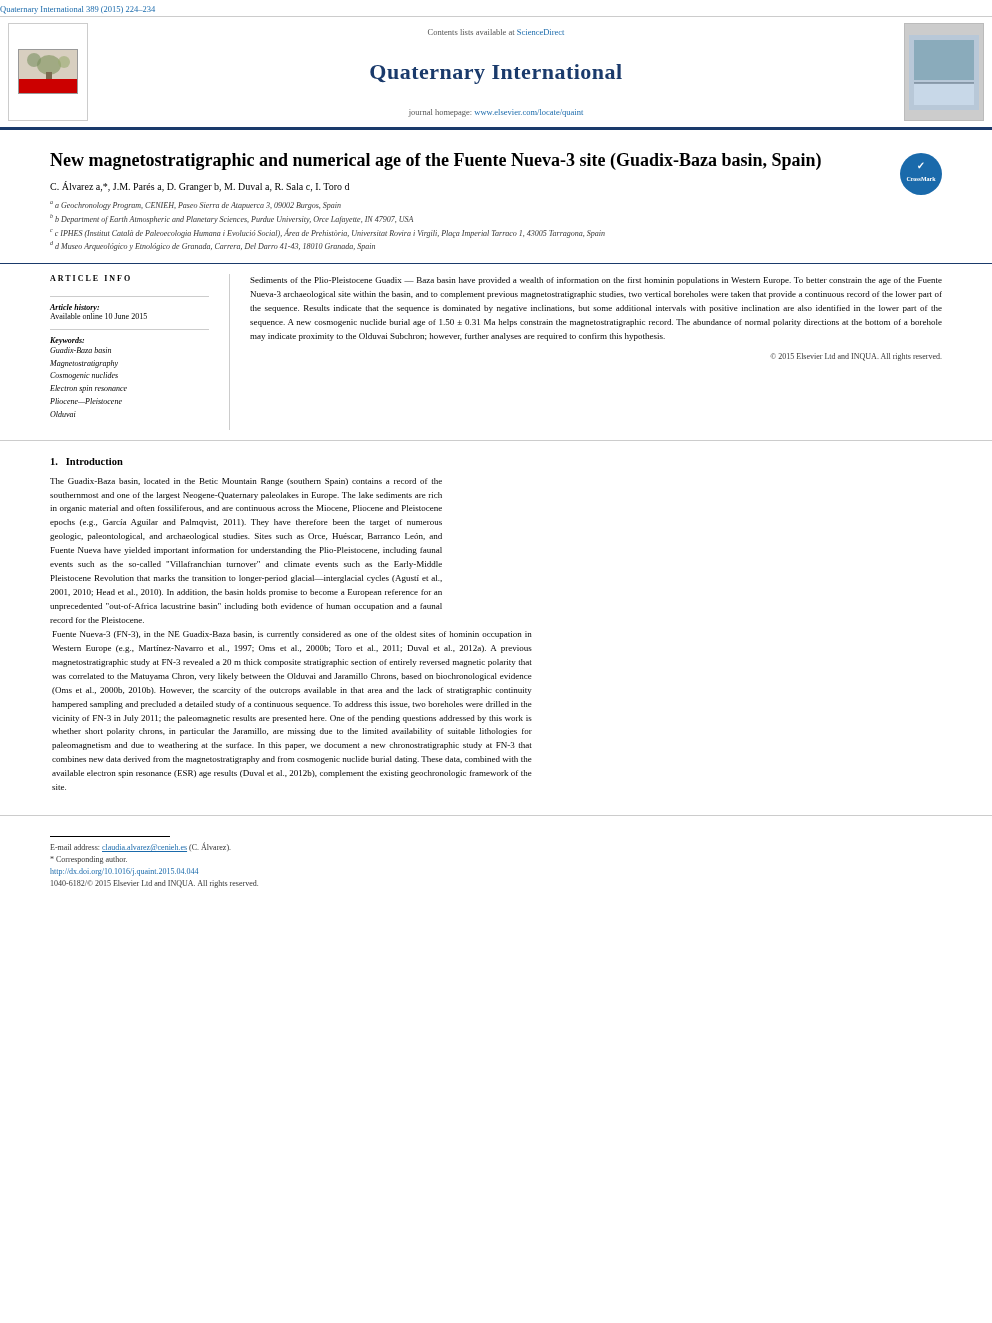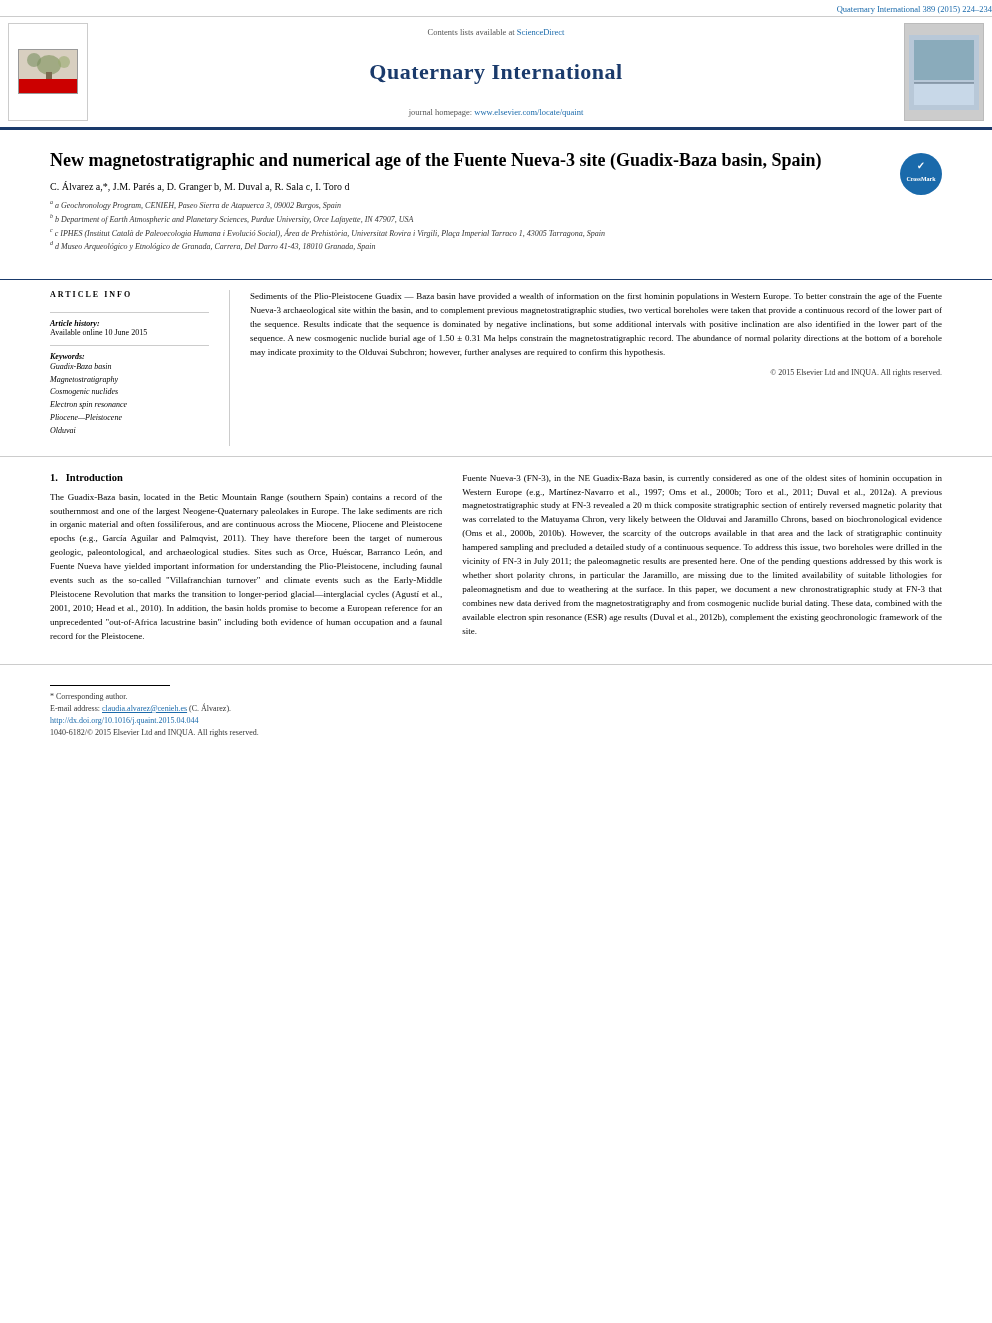--- a/index.html
+++ b/index.html
@@ -7,21 +7,21 @@
       font-family: 'Times New Roman', Times, serif;
       background: #fff;
       color: #000;
       font-size: 10px;
       width: 992px;
       min-height: 1323px;
     }
 
     
     .top-bar {
-      text-align: right;
+      text-align: left;
       padding: 4px 0 2px;
       font-size: 8.5px;
       color: #1a6aab;
     }
 
     
     .journal-header {
       display: flex;
       align-items: stretch;
       border-top: 1px solid #ccc;
@@ -95,21 +95,21 @@
       display: flex;
       align-items: center;
       justify-content: center;
       font-size: 7px;
       color: #666;
       border: 1px solid #bbb;
     }
 
     
     .article-title-section {
-      padding: 18px 50px 26px;
+      padding: 18px 50px 10px;
       border-bottom: 1px solid #1a3a6b;
       display: flex;
       align-items: flex-start;
       justify-content: space-between;
     }
     .article-title-text {
       flex: 1;
     }
     .article-title-text h1 {
       font-size: 18px;
@@ -211,20 +211,21 @@
       font-size: 8px;
       text-align: right;
       margin-top: 8px;
       color: #333;
     }
 
     
     .body-content {
       display: flex;
       padding: 15px 50px 0;
+      flex-direction: column;
     }
     .col-left {
       width: 46%;
       padding-right: 18px;
     }
     .col-right {
       width: 54%;
       padding-left: 2px;
     }
     .section-title {
@@ -377,24 +378,24 @@
     <p class="body-text">The Guadix-Baza basin, located in the Betic Mountain Range (southern Spain) contains a record of the southernmost and one of the largest Neogene-Quaternary paleolakes in Europe. The lake sediments are rich in organic material and often fossiliferous, and are continuous across the Miocene, Pliocene and Pleistocene epochs (e.g., García Aguilar and Palmqvist, 2011). They have therefore been the target of numerous geologic, paleontological, and archaeological studies. Sites such as Orce, Huéscar, Barranco León, and Fuente Nueva have yielded important information for understanding the Plio-Pleistocene, including faunal events such as the so-called "Villafranchian turnover" and climate events such as the Early-Middle Pleistocene Revolution that marks the transition to longer-period glacial—interglacial cycles (Agustí et al., 2001, 2010; Head et al., 2010). In addition, the basin holds promise to become a European reference for an unprecedented "out-of-Africa lacustrine basin" including both evidence of human occupation and a faunal record for the Pleistocene.</p>
   </div>
   <div class="col-right">
     <p class="body-text">Fuente Nueva-3 (FN-3), in the NE Guadix-Baza basin, is currently considered as one of the oldest sites of hominin occupation in Western Europe (e.g., Martínez-Navarro et al., 1997; Oms et al., 2000b; Toro et al., 2011; Duval et al., 2012a). A previous magnetostratigraphic study at FN-3 revealed a 20 m thick composite stratigraphic section of entirely reversed magnetic polarity that was correlated to the Matuyama Chron, very likely between the Olduvai and Jaramillo Chrons, based on biochronological evidence (Oms et al., 2000b, 2010b). However, the scarcity of the outcrops available in that area and the lack of stratigraphic continuity hampered sampling and precluded a detailed study of a continuous sequence. To address this issue, two boreholes were drilled in the vicinity of FN-3 in July 2011; the paleomagnetic results are presented here. One of the pending questions addressed by this work is whether short polarity chrons, in particular the Jaramillo, are missing due to the limited availability of suitable lithologies for paleomagnetism and due to weathering at the surface. In this paper, we document a new chronostratigraphic study at FN-3 that combines new data derived from the magnetostratigraphy and from cosmogenic nuclide burial dating. These data, combined with the available electron spin resonance (ESR) age results (Duval et al., 2012b), complement the existing geochronologic framework of the site.</p>
   </div>
 </div>
 
 <div class="footer-area">
   <div class="footnote-line"></div>
   <div class="footnote-text">
-    <span>* Corresponding author.</span>
-  </div>
-  <div class="footnote-text">
     <span>E-mail address:</span>
     <a href="#" style="color:#1a6aab;">claudia.alvarez@cenieh.es</a>
     <span>(C. Álvarez).</span>
   </div>
+  <div class="footnote-text">
+    <span>* Corresponding author.</span>
+  </div>
   <div class="doi-line">
     <a href="#" style="color:#1a6aab; text-decoration:none;">http://dx.doi.org/10.1016/j.quaint.2015.04.044</a>
   </div>
   <div class="issn-line">1040-6182/© 2015 Elsevier Ltd and INQUA. All rights reserved.</div>
 </div>
 
 </body></html>

